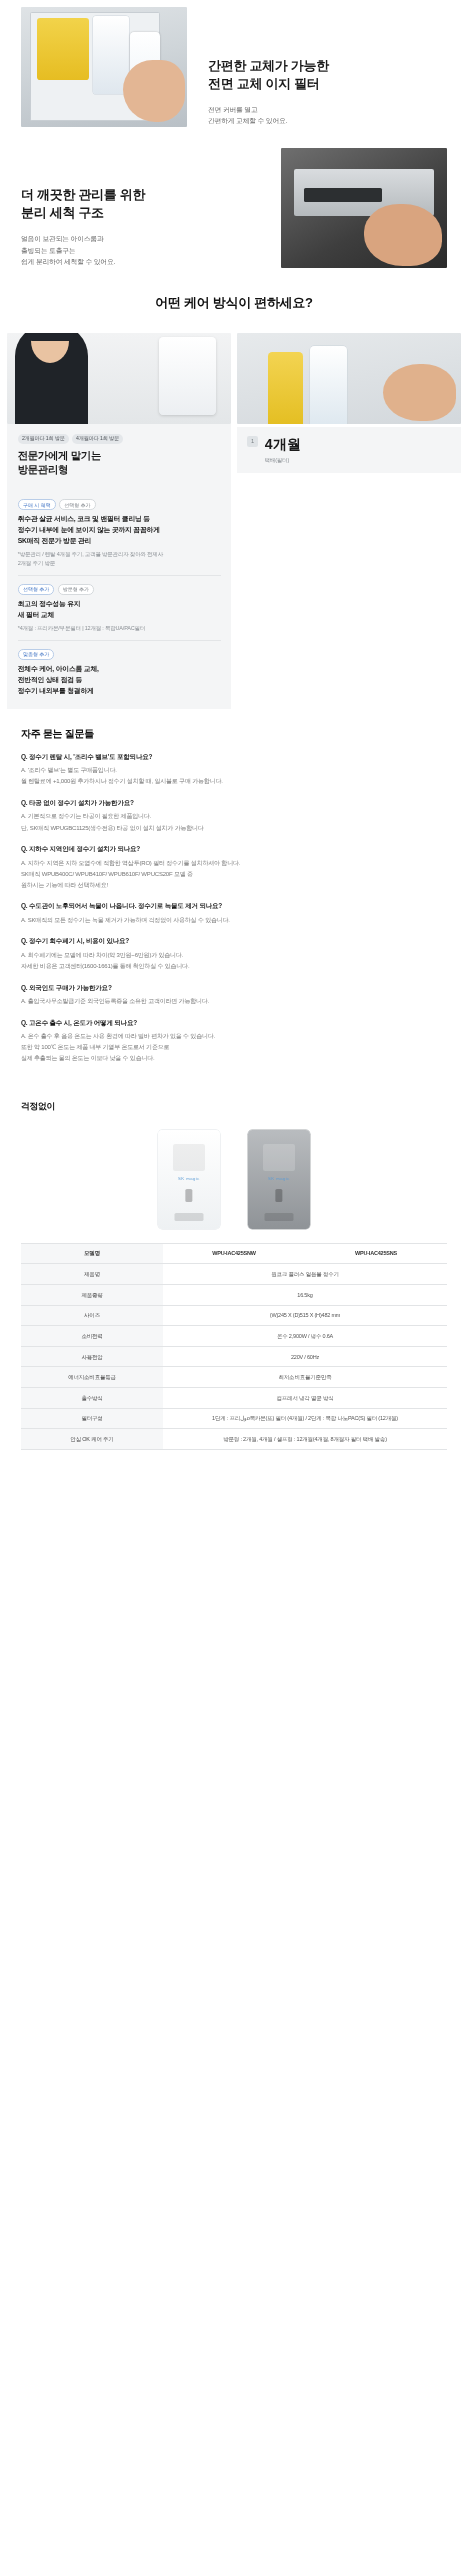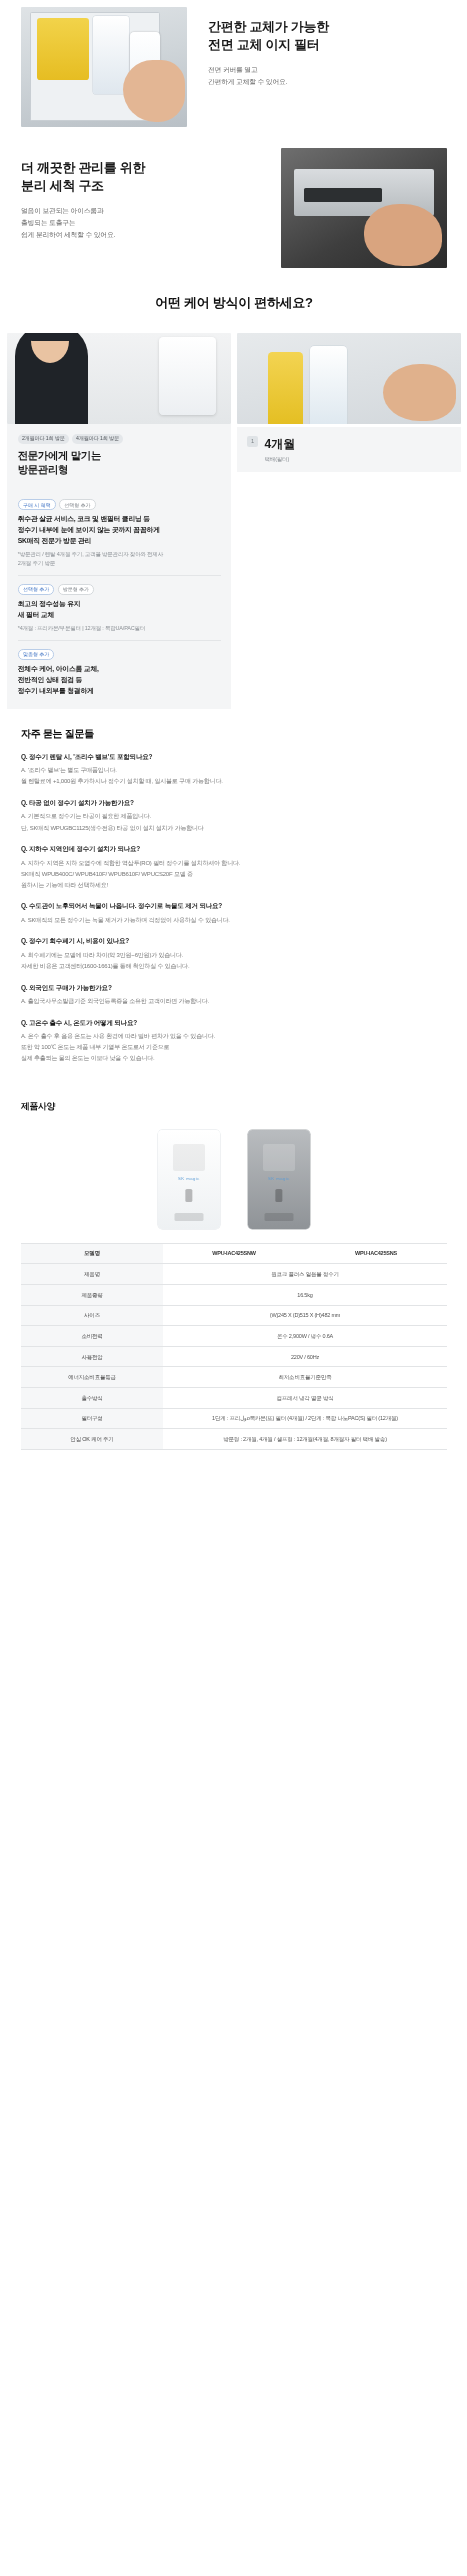--- a/index.html
+++ b/index.html
@@ -8,21 +8,21 @@
     font-family: "Liberation Sans", sans-serif;
     background: #ffffff;
     color: #222;
     -webkit-font-smoothing: antialiased;
   }
   .page { width: 468px; margin: 0 auto; position: relative; }
 
   
   .feature {
     display: flex;
-    align-items: flex-start;
+    align-items: flex-end;
     padding: 0 21px;
   }
   .feature-img {
     width: 166px;
     height: 120px;
     flex: 0 0 166px;
     border-radius: 1px;
     position: relative;
     overflow: hidden;
   }
@@ -153,21 +153,21 @@
   .detail-p { font-size: 5.5px; color:#8a8f94; line-height:1.6; margin-top:3.1px; letter-spacing:-0.2px;}
   .divider-line { height:0.5px; background:#e3e5e7; margin: 7.3px 0 0; }
 
   
   .step { display:flex; gap:6.2px; background:#f4f5f6; padding:8.3px 10.4px; }
   .step + .step { border-top: 3.1px solid #fff; }
   .step-num {
     flex:0 0 11.4px; height:11.4px; border-radius:2.1px; background:#dfe3e6;
     color:#7b8186; font-size:5.7px; display:flex; align-items:center; justify-content:center;
   }
-  .step-t { font-size:12px; font-weight:bold; color:#1b1b1b; }
+  .step-t { font-size:14px; font-weight:bold; color:#1b1b1b;font-family:Liberation Mono, monospace; }
   .step-d { font-size:5.5px; color:#8a8f94; margin-top:2.1px; line-height:1.6; letter-spacing:-0.2px;}
 
   
   .faq { padding: 0 21px; }
   .faq h2 { font-size:10px; font-weight:bold; color:#111; letter-spacing:-0.3px;}
   .faq-item { margin-top: 11.4px; }
   .faq-q { font-size:6.5px; font-weight:bold; color:#1b1b1b; letter-spacing:-0.2px;}
   .faq-a { font-size:6px; color:#777; line-height:1.85; margin-top:3.6px; letter-spacing:-0.2px;}
 
   
@@ -355,21 +355,21 @@
     </div>
     <div class="faq-item">
       <div class="faq-q">Q. 고온수 출수 시, 온도가 어떻게 되나요?</div>
       <div class="faq-a" style="white-space:pre-line">A. 온수 출수 후 음용 온도는 사용 환경에 따라 밀바 편차가 있을 수 있습니다.
 또한 약 100℃ 온도는 제품 내부 기열부 온도로서 기준으로
 실제 추출되는 물의 온도는 이보다 낮을 수 있습니다.</div>
     </div>
   </section>
 
   <section class="spec" style="margin-top:36px; padding-bottom:31px;">
-    <h2>제품사양</h2>
+    <h2>걱정없이</h2>
 
     <div class="spec-images">
       <div class="unit white">
         <div class="panel-lcd"></div>
         <div class="brand">SK magic</div>
         <div class="spout"></div>
         <div class="tray"></div>
       </div>
       <div class="unit grey">
         <div class="panel-lcd"></div>

